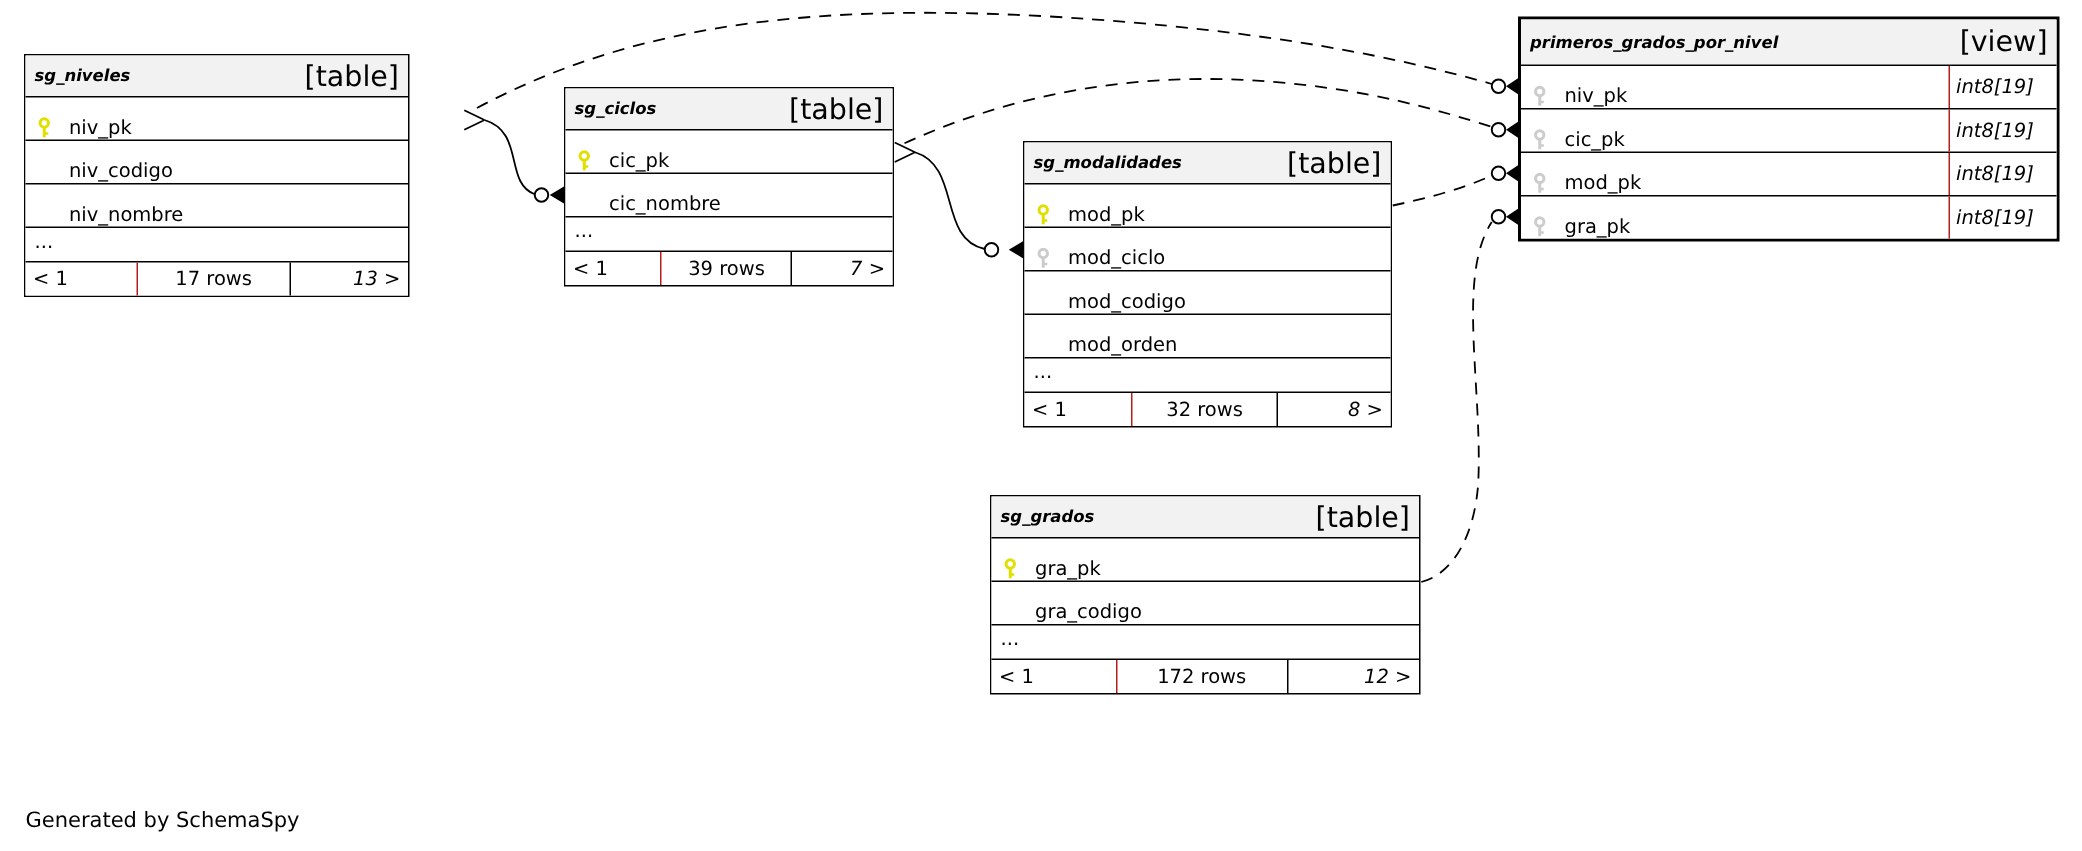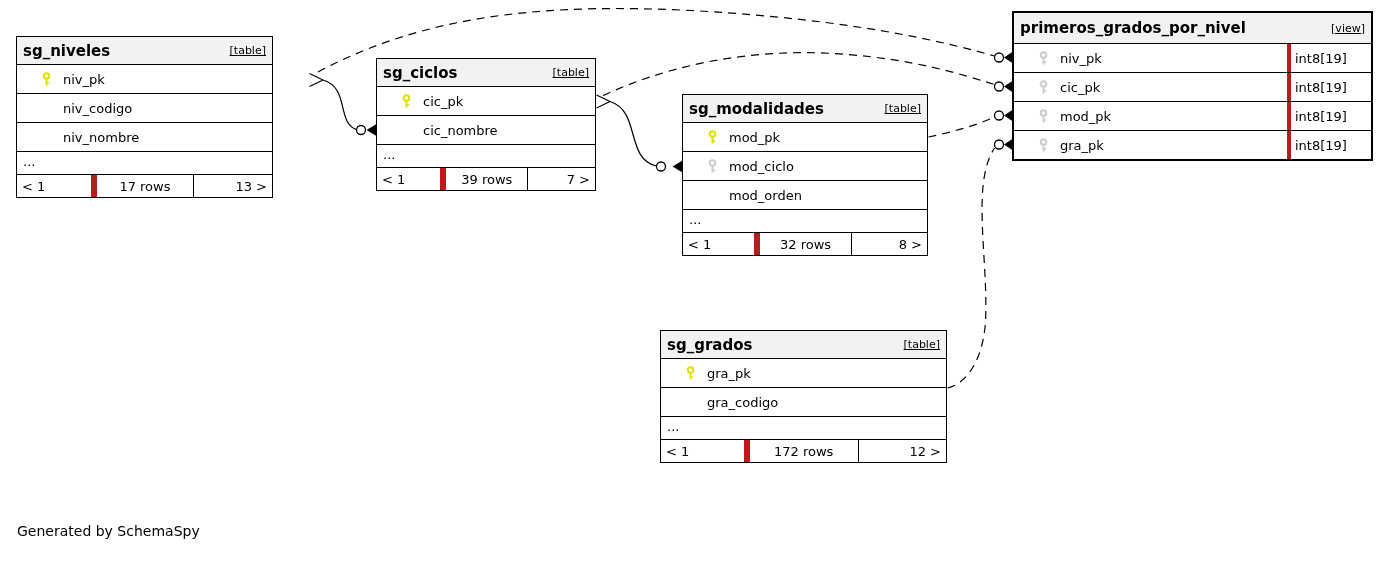--- a/index.html
+++ b/index.html
@@ -29,55 +29,56 @@
   #e3 { left: 660px;  top: 330px; width: 287px; }
   #e4 { left: 1012px; top: 11px;  width: 361px; }
 
   .ent-header {
     display: flex; justify-content: space-between; align-items: center;
     background: #f2f2f2;
     height: 27px;
     padding: 0 6px;
   }
   .entity.view .ent-header { height: 30px; }
-  .ent-name { font-weight: bold; font-size: 15px; }
-  .ent-kind { font-size: 11px; text-decoration: underline; }
+  .ent-name { font-weight: bold; font-size: 11px; font-style: italic; }
+  .ent-kind { font-size: 19px; }
 
   .col-row {
-    display: flex; align-items: center;
+    display: flex; align-items: flex-end;
     height: 29px;
     border-top: 1px solid #000;
-    padding-left: 22px;
+    padding-left: 5px;
     background: #fff;
   }
   .key-cell { width: 24px; display: inline-flex; align-items: center; padding-left: 2px; }
   .col-name { white-space: nowrap; }
   .col-type {
     margin-left: auto; align-self: stretch;
     display: flex; align-items: center;
-    border-left: 4px solid #b91c1c;
-    width: 84px; padding-left: 4px;
+    border-left: 1px solid #b91c1c;
+    width: 72px; padding-left: 4px;
     white-space: nowrap;
+    font-style: italic;
   }
 
   .ellipsis-row {
     height: 23px; border-top: 1px solid #000;
     padding-left: 6px; line-height: 20px; background: #fff;
   }
   .pager-row {
     display: flex; align-items: stretch;
     height: 23px; border-top: 1px solid #000; background: #fff;
   }
   .pager-row span { display: flex; align-items: center; }
   .pager-prev { width: 29%; padding-left: 5px; }
-  .pager-rows { width: 40%; border-left: 6px solid #b91c1c; justify-content: center; }
-  .pager-next { width: 31%; border-left: 1px solid #000; justify-content: flex-end; padding-right: 5px; }
+  .pager-rows { width: 40%; border-left: 1px solid #b91c1c; justify-content: center; }
+  .pager-next { width: 31%; border-left: 1px solid #000; justify-content: flex-end; padding-right: 5px; font-style: italic; }
 
   .note {
-    position: absolute; left: 17px; top: 523px;
+    position: absolute; left: 17px; top: 539px;
     font-size: 14px;
   }
 </style>
 </head>
 <body>
 
 <div class="canvas">
 
   <svg class="connectors" width="1388" height="567">
 
@@ -183,20 +184,24 @@
           <svg width="11" height="15" viewBox="0 0 11 15">
             <circle cx="5.5" cy="4" r="2.8" fill="none" stroke="#cccccc" stroke-width="2"></circle>
             <line x1="5.5" y1="6.8" x2="5.5" y2="13.5" stroke="#cccccc" stroke-width="2"></line>
             <line x1="5.5" y1="11" x2="8.2" y2="11" stroke="#cccccc" stroke-width="1.6"></line>
           </svg>
         </span>
         <span class="col-name">mod_ciclo</span>
       </div>
       <div class="col-row">
         <span class="key-cell"></span>
+        <span class="col-name">mod_codigo</span>
+      </div>
+      <div class="col-row">
+        <span class="key-cell"></span>
         <span class="col-name">mod_orden</span>
       </div>
       <div class="ellipsis-row">...</div>
       <div class="pager-row">
         <span class="pager-prev">&lt; 1</span>
         <span class="pager-rows">32 rows</span>
         <span class="pager-next">8 &gt;</span>
       </div>
     </div>
   <div class="entity" id="e3">

